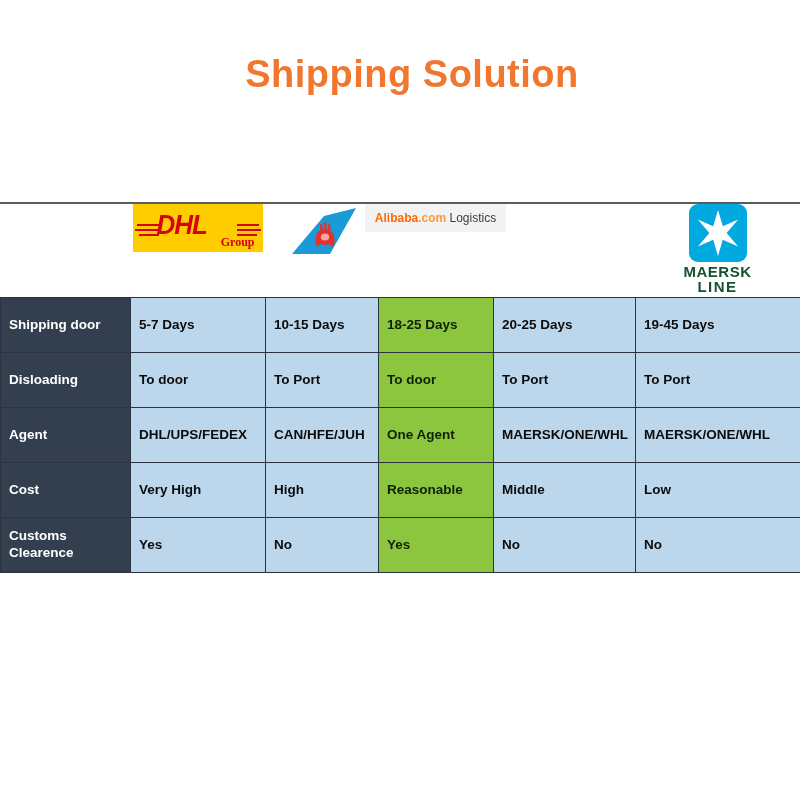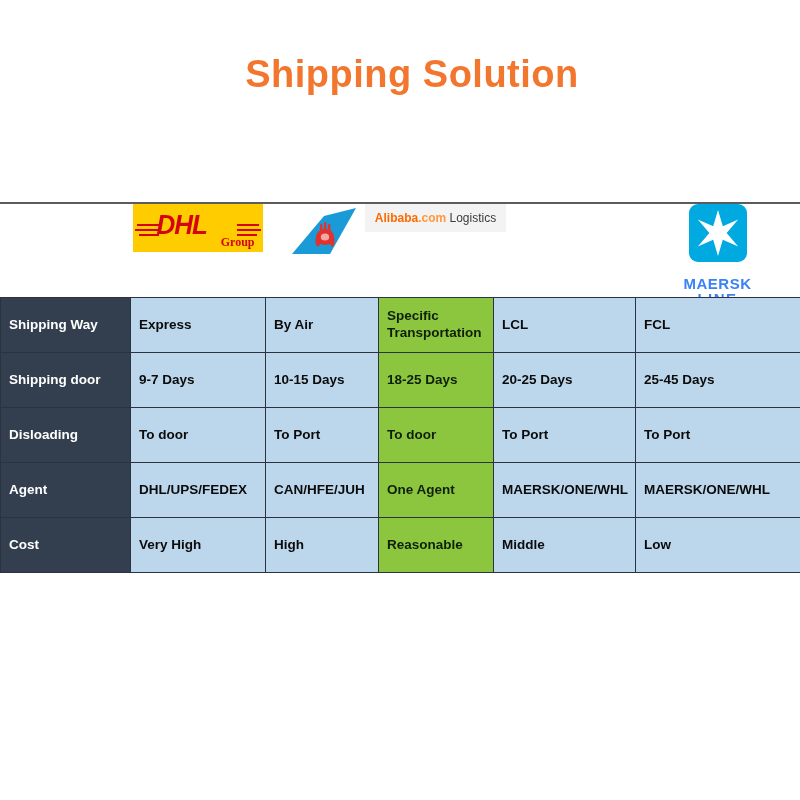--- a/index.html
+++ b/index.html
@@ -145,24 +145,24 @@
   .maersk-box {
     width: 58px;
     height: 58px;
     background: #00a9e0;
     border-radius: 9px;
     display: flex;
     align-items: center;
     justify-content: center;
   }
   .maersk-text {
-    margin-top: 14px;
+    margin-top: 2px;
     text-align: center;
     line-height: 1.02;
-    color: #3b82f6;
+    color: #14532d;
     font-weight: bold;
     font-size: 15px;
     letter-spacing: 0.5px;
     font-family: "Liberation Sans", sans-serif;
   }
   .maersk-text .m2 { font-size: 15px; letter-spacing: 1.5px; }
 
   
   .table-wrap {
     position: absolute;
@@ -279,36 +279,28 @@
       <colgroup>
         <col class="c-label">
           <col class="c-dhl">
           <col class="c-air">
         <col class="c-ali">
           <col class="c-lcl">
           <col class="c-fcl">
       </colgroup>
       <tbody>
 
-        <tr>
-          <td class="rowlabel">Shipping Way</td>
-          <td class="cell">Express</td>
-          <td class="cell">By Air</td>
-          <td class="cell hl">Specific Transportation</td>
-          <td class="cell">LCL</td>
-          <td class="cell">FCL</td>
-        </tr>
 
         <tr>
           <td class="rowlabel">Shipping door</td>
-          <td class="cell">9-7 Days</td>
+          <td class="cell">5-7 Days</td>
           <td class="cell">10-15 Days</td>
           <td class="cell hl">18-25 Days</td>
           <td class="cell">20-25 Days</td>
-          <td class="cell">25-45 Days</td>
+          <td class="cell">19-45 Days</td>
         </tr>
 
         <tr>
           <td class="rowlabel">Disloading</td>
           <td class="cell">To door</td>
           <td class="cell">To Port</td>
           <td class="cell hl">To door</td>
           <td class="cell">To Port</td>
           <td class="cell">To Port</td>
         </tr>
@@ -324,18 +316,26 @@
 
         <tr>
           <td class="rowlabel">Cost</td>
           <td class="cell">Very High</td>
           <td class="cell">High</td>
           <td class="cell hl">Reasonable</td>
           <td class="cell">Middle</td>
           <td class="cell">Low</td>
         </tr>
 
+        <tr>
+          <td class="rowlabel">Customs Clearence</td>
+          <td class="cell">Yes</td>
+          <td class="cell">No</td>
+          <td class="cell hl">Yes</td>
+          <td class="cell">No</td>
+          <td class="cell">No</td>
+        </tr>
 
       </tbody>
     </table>
   </div>
 
 </div>
 
 </body></html>

